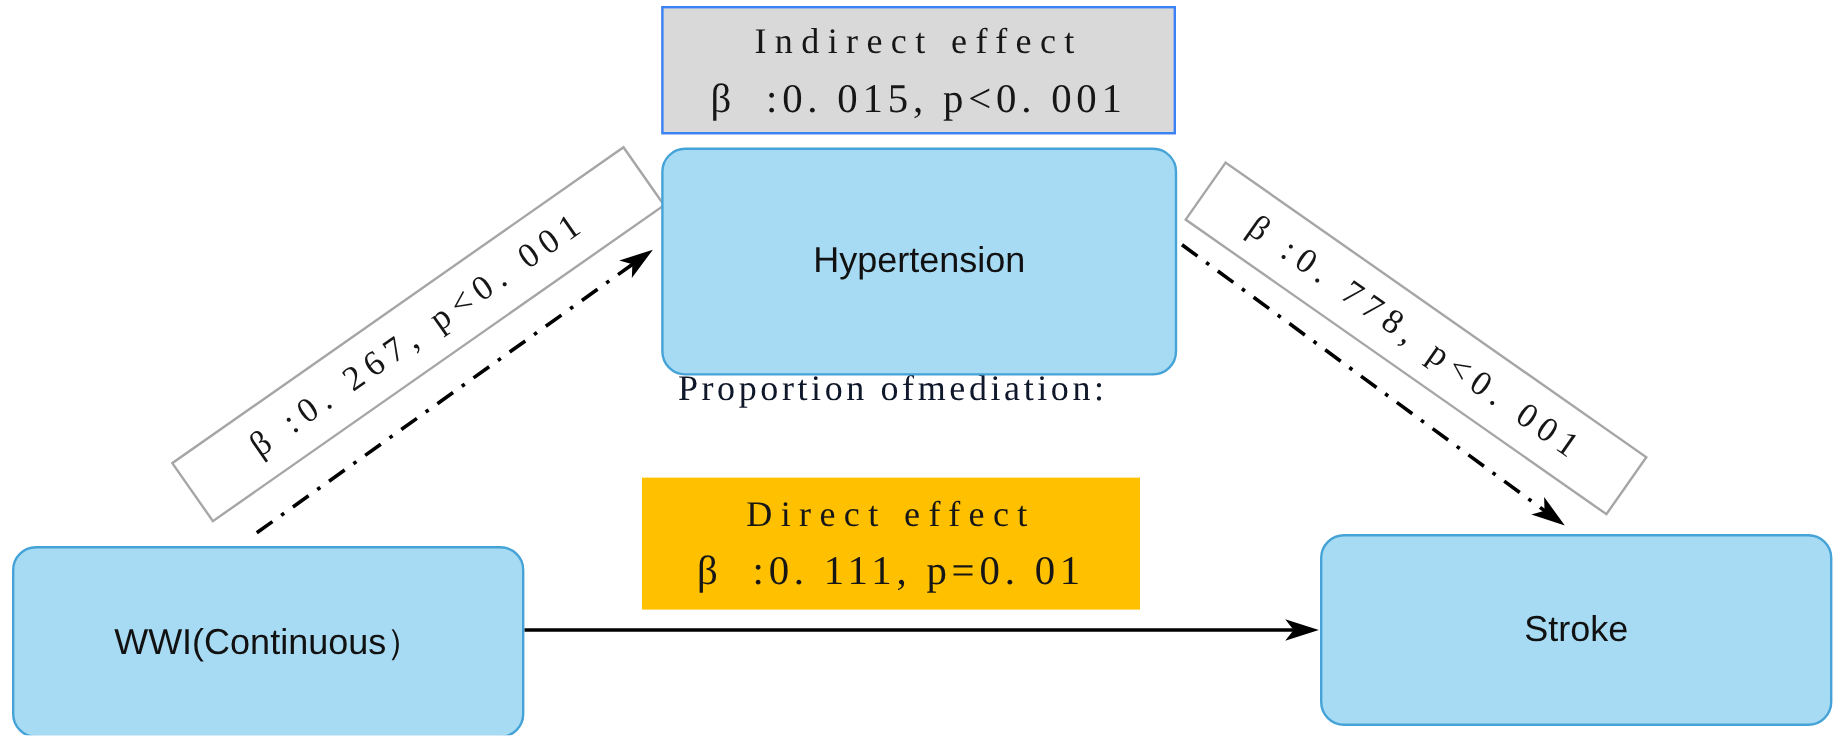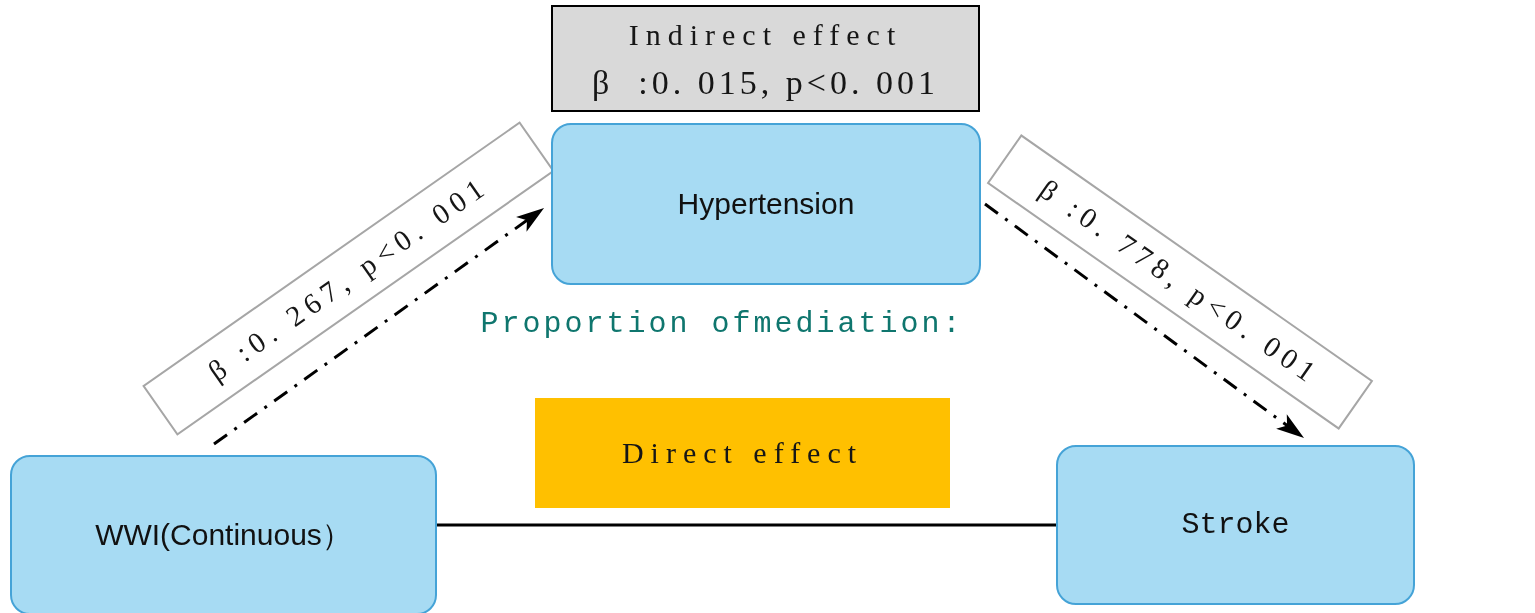--- a/index.html
+++ b/index.html
@@ -8,35 +8,35 @@
     overflow:hidden;font-family:"Liberation Sans",sans-serif;color:#111;
   }
   .layer{position:absolute;left:0;top:0;width:1535px;height:613px;}
   
   .node{
     position:absolute;background:#a7dbf3;border:2px solid #45a3d7;border-radius:20px;
     display:flex;align-items:center;justify-content:center;
     font-size:30px;color:#111;box-sizing:border-box;
   }
   #node-exposure{left:10px;top:455px;width:427px;height:160px;}
-  #node-mediator{left:551px;top:123px;width:430px;height:162px;}
-  #node-outcome{left:1056px;top:445px;width:359px;height:160px;font-family:Liberation Mono, monospace;}
+  #node-mediator{left:551px;top:123px;width:430px;height:190px;}
+  #node-outcome{left:1100px;top:445px;width:427px;height:160px;}
   
   .effect-box{
     position:absolute;display:flex;flex-direction:column;align-items:center;justify-content:center;
     font-family:"Liberation Serif",serif;color:#161616;box-sizing:border-box;
   }
-  #indirect-box{left:551px;top:5px;width:429px;height:107px;background:#d9d9d9;border:2px solid #000000;}
+  #indirect-box{left:551px;top:5px;width:429px;height:107px;background:#d9d9d9;border:2px solid #3b82f6;}
   #direct-box{left:535px;top:398px;width:415px;height:110px;background:#ffc000;}
   .effect-title{font-size:30px;letter-spacing:7px;white-space:pre;line-height:48px;}
   .effect-stat{font-size:34px;letter-spacing:4px;white-space:pre;line-height:48px;}
   
   #proportion{
-    position:absolute;left:417px;top:304px;width:610px;text-align:center;
-    font-family:Liberation Mono, monospace;font-size:30px;color:#0f766e;
+    position:absolute;left:439px;top:304px;width:610px;text-align:center;
+    font-family:Liberation Serif, serif;font-size:30px;color:#0f172a;
   }
   #proportion .line{line-height:40px;letter-spacing:3px;white-space:pre;}
   
   .edge-label{
     position:absolute;background:#ffffff;border:2px solid #a6a6a6;
     display:flex;align-items:center;justify-content:center;box-sizing:border-box;
     font-family:"Liberation Serif",serif;font-size:29px;letter-spacing:6px;
     white-space:pre;color:#161616;
   }
   #edge-label-a{left:118px;top:248px;width:461px;height:61px;transform:rotate(-35deg);}
@@ -65,20 +65,21 @@
 
   <div class="edge-label" id="edge-label-a">β :0. 267, p&lt;0. 001</div>
   <div class="edge-label" id="edge-label-b">β :0. 778, p&lt;0. 001</div>
 
   <div id="proportion">
     <div class="line">Proportion ofmediation:</div>
   </div>
 
   <div class="effect-box" id="direct-box">
     <div class="effect-title">Direct effect</div>
+    <div class="effect-stat">β  :0. 111, p=0. 01</div>
   </div>
 
   <div class="node" id="node-mediator">
     <span>Hypertension</span>
   </div>
   <div class="node" id="node-exposure">
     <span>WWI(Continuous）</span>
   </div>
   <div class="node" id="node-outcome">
     <span>Stroke</span>

